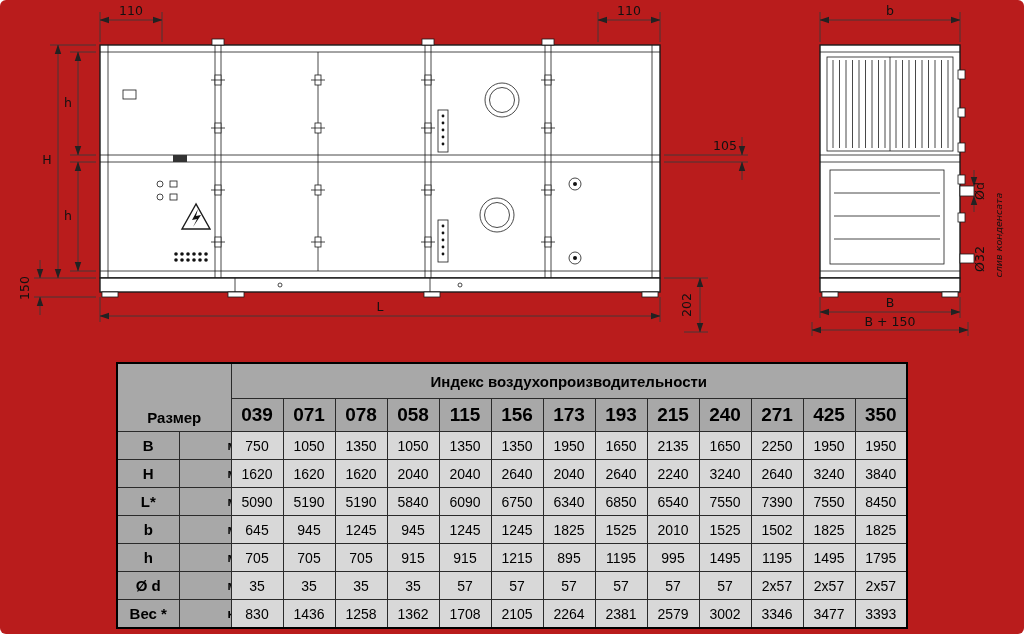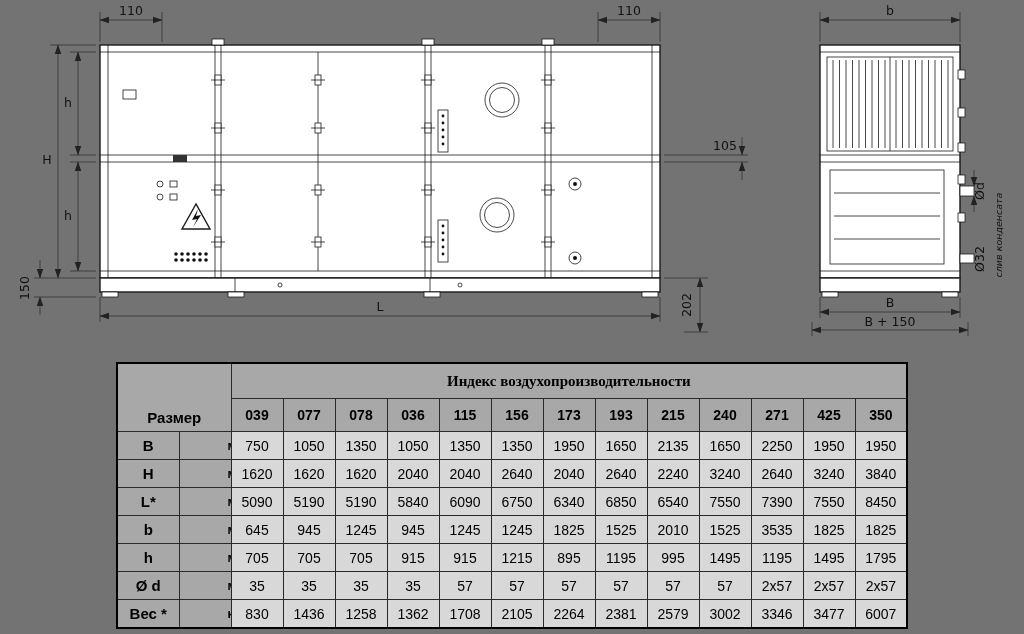--- a/index.html
+++ b/index.html
@@ -1,35 +1,35 @@
 <!DOCTYPE html>
 <html style="--line-color: #1b1b1b; --hdr-bg: #a8a8a8; --cell-bg: #d8d8d8; --tbl-border: #2a2a2a;"><head>
 <meta charset="utf-8">
 <style>
   html,body{margin:0;padding:0;background:#fff;}
-  .page{position:relative;width:1024px;height:634px;background:#737373;overflow:hidden;
-        font-family:"Liberation Sans",sans-serif;}
+  .page{position:relative;width:1024px;height:634px;background:#b91c1c;overflow:hidden;
+        font-family:"Liberation Sans",sans-serif;border-radius:6px;}
   
   svg.drawing{position:absolute;left:0;top:0;}
   svg .thin{stroke:var(--line-color,#1b1b1b);stroke-width:0.8;fill:none;}
   svg .med{stroke:var(--line-color,#1b1b1b);stroke-width:1.4;fill:none;}
   svg .dim{stroke:#3a3a3a;stroke-width:0.9;fill:none;}
   svg .fillw{fill:#fff;}
   svg .dot{fill:#111;stroke:none;}
   svg .dim-text{font-family:"DejaVu Sans",sans-serif;font-size:12.5px;fill:#111;text-anchor:middle;}
   svg .small-text{font-family:"DejaVu Sans",sans-serif;font-size:9.5px;font-style:italic;fill:#111;text-anchor:middle;}
   
   .table-wrap{position:absolute;left:116px;top:362px;width:792px;}
   table{border-collapse:collapse;border:2px solid #000;table-layout:fixed;width:792px;
         font-family:"Liberation Sans",sans-serif;}
   th,td{border:1px solid var(--tbl-border,#2a2a2a);overflow:hidden;white-space:nowrap;}
   th.hdr{background:var(--hdr-bg,#a8a8a8);font-weight:bold;color:#000;}
-  th.index{height:32px;font-size:15px;vertical-align:middle;font-family:Liberation Serif, serif;}
+  th.index{height:32px;font-size:15px;vertical-align:middle;}
   th.corner{text-align:center;vertical-align:bottom;padding-bottom:5px;font-size:15px;margin-top:15px;}
-  th.col{height:30px;font-size:14px;text-align:center;}
+  th.col{height:30px;font-size:19px;text-align:center;}
   th.rowlabel{height:25px;font-size:15px;text-align:center;}
   th.rowunit{font-size:12px;text-align:center;padding-left:48px;}
   td.val{height:25px;background:var(--cell-bg,#d8d8d8);font-size:14px;text-align:center;color:#000;}
 </style>
 </head>
 <body>
 
 <div class="page">
 
   <svg class="drawing" width="1024" height="352" viewBox="0 0 1024 352">
@@ -283,23 +283,23 @@
           <col style="width: 52px;">
           <col style="width: 52px;">
         </colgroup>
         <thead>
           <tr>
             <th class="hdr corner" rowspan="2" colspan="2">Размер</th>
             <th class="hdr index" colspan="13">Индекс воздухопроизводительности</th>
           </tr>
           <tr>
             <th class="hdr col">039</th>
-            <th class="hdr col">077</th>
+            <th class="hdr col">071</th>
             <th class="hdr col">078</th>
-            <th class="hdr col">036</th>
+            <th class="hdr col">058</th>
             <th class="hdr col">115</th>
             <th class="hdr col">156</th>
             <th class="hdr col">173</th>
             <th class="hdr col">193</th>
             <th class="hdr col">215</th>
             <th class="hdr col">240</th>
             <th class="hdr col">271</th>
             <th class="hdr col">425</th>
             <th class="hdr col">350</th>
           </tr>
@@ -362,21 +362,21 @@
             <td class="val">645</td>
             <td class="val">945</td>
             <td class="val">1245</td>
             <td class="val">945</td>
             <td class="val">1245</td>
             <td class="val">1245</td>
             <td class="val">1825</td>
             <td class="val">1525</td>
             <td class="val">2010</td>
             <td class="val">1525</td>
-            <td class="val">3535</td>
+            <td class="val">1502</td>
             <td class="val">1825</td>
             <td class="val">1825</td>
           </tr>
           <tr>
             <th class="hdr rowlabel">h</th>
             <th class="hdr rowunit">мм</th>
             <td class="val">705</td>
             <td class="val">705</td>
             <td class="val">705</td>
             <td class="val">915</td>
@@ -415,20 +415,20 @@
             <td class="val">1258</td>
             <td class="val">1362</td>
             <td class="val">1708</td>
             <td class="val">2105</td>
             <td class="val">2264</td>
             <td class="val">2381</td>
             <td class="val">2579</td>
             <td class="val">3002</td>
             <td class="val">3346</td>
             <td class="val">3477</td>
-            <td class="val">6007</td>
+            <td class="val">3393</td>
           </tr>
         </tbody>
       </table>
 
   </div>
 
 </div>
 
 </body></html>

